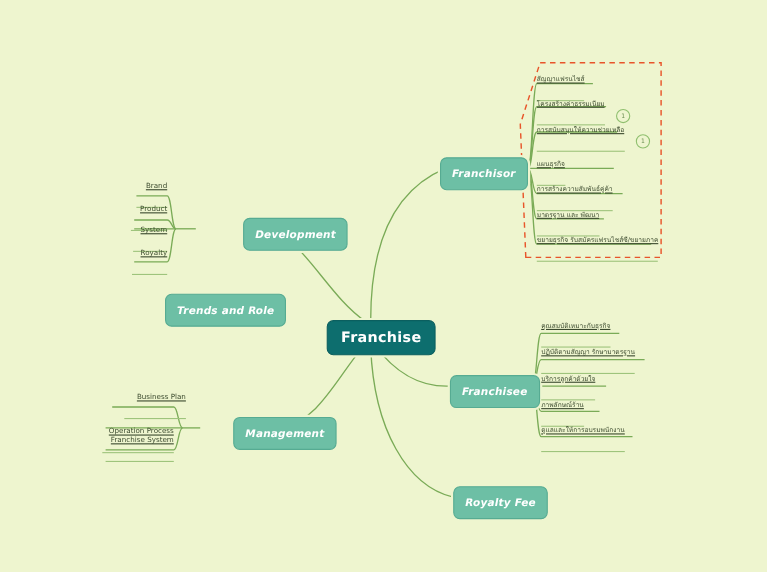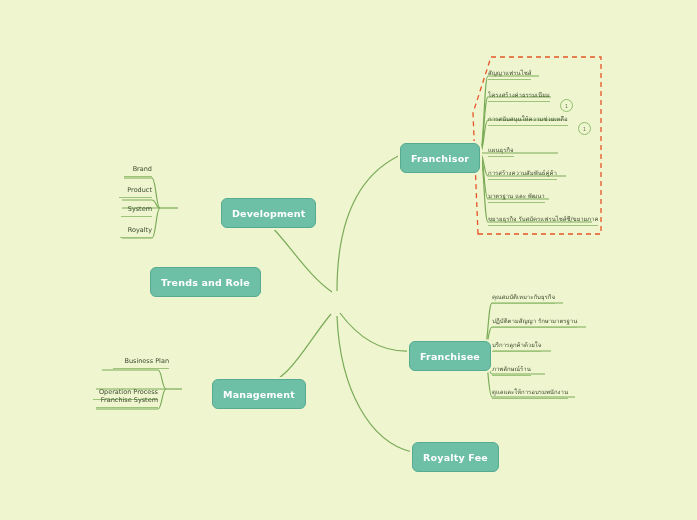--- a/index.html
+++ b/index.html
@@ -18,29 +18,30 @@
     border-radius:6px;white-space:nowrap;
     font-weight:bold;color:#ffffff;
     box-shadow:0 0 0 2px #eef5cf;
   }
   .node.central{
     background:#0d6e6e;border:1px solid #0b5f5f;
     font-size:13px;padding:0 12px;height:32px;letter-spacing:.3px;
   }
   .node.branch{
     background:#6dbfa5;border:1px solid #56ab92;
-    font-size:9.5px;padding:14px 10px;height:20px;letter-spacing:.2px;
+    font-size:9.5px;padding:14px 10px;height:20px;letter-spacing:.2px;font-style:italic;
   }
 
   .leaf{
     position:absolute;white-space:nowrap;
     font-size:6.5px;color:#3b4a2e;
-    padding-bottom:2px;
+    padding-bottom:14px;
     border-bottom:1px solid #9ec47c;
     line-height:9px;
+    text-decoration:underline;
   }
   .leaf.thai{font-size:6px;}
   .leaf.right{text-align:left;}
   .leaf.left{text-align:right;}
 
   .badge{
     position:absolute;width:11px;height:11px;border-radius:50%;
     border:1px solid #8fbf6e;color:#6d8f54;background:#eef5cf;
     font-size:5.5px;display:flex;align-items:center;justify-content:center;
   }
@@ -87,20 +88,23 @@
       <path d="M484 351 C 488 351, 488 303, 492 303 L 563 303"></path>
       <path d="M484 351 C 488 351, 488 327, 492 327 L 586 327"></path>
       <path name="mid" d="M484 351 L 551 351"></path>
       <path d="M484 351 C 488 351, 488 374, 492 374 L 545 374"></path>
       <path d="M484 351 C 488 351, 488 397, 492 397 L 575 397"></path>
     </g>
 
     <path d="M478 234 L 601 234 L 601 57 L 491 57 L 473 113 Z" fill="none" stroke="#e8552a" stroke-width="1.3" stroke-dasharray="5,4"></path>
   </svg>
 
+  <div class="node central" style="left:297px;top:291px;">
+    <span>Franchise</span>
+  </div>
 
   <div class="node branch" style="left:400px;top:143px;">
     <span>Franchisor</span>
   </div>
   <div class="leaf thai right" style="left:488px;top:68px;">สัญญาแฟรนไชส์</div>
   <div class="leaf thai right" style="left:488px;top:90px;">โครงสร้างค่าธรรมเนียม</div>
   <div class="badge" style="left:560px;top:99px;">1</div>
   <div class="leaf thai right" style="left:488px;top:114px;">การสนับสนุนให้ความช่วยเหลือ</div>
   <div class="badge" style="left:578px;top:122px;">1</div>
   <div class="leaf thai right" style="left:488px;top:145px;">แผนธุรกิจ</div>

